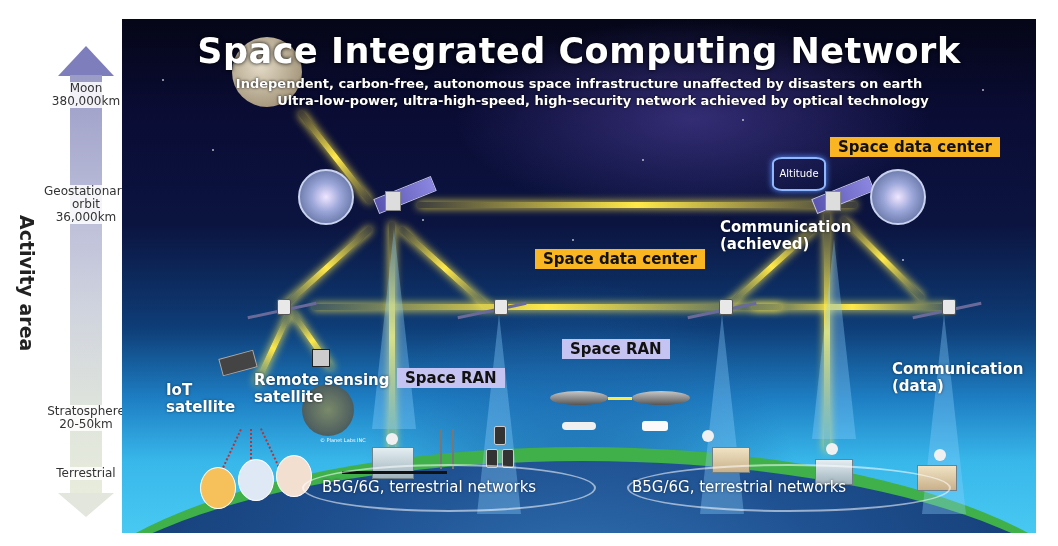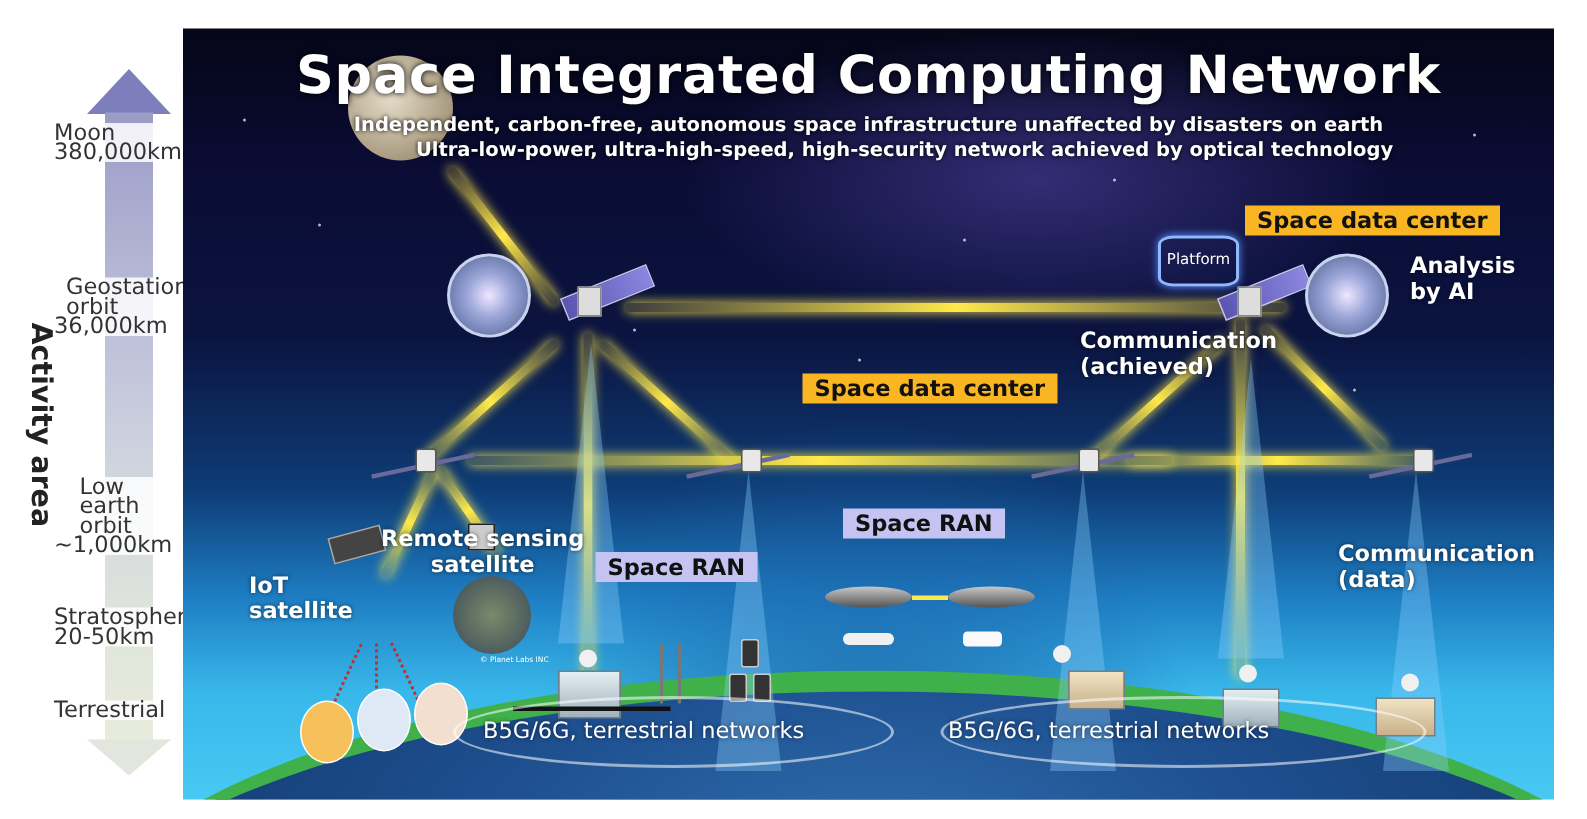--- a/index.html
+++ b/index.html
@@ -4,21 +4,21 @@
 <style>
   html,body{margin:0;padding:0;background:#fff;}
   body{width:1058px;height:546px;position:relative;overflow:hidden;font-family:"DejaVu Sans","Liberation Sans",sans-serif;}
   .abs{position:absolute;}
   
   #scale{left:0;top:0;width:122px;height:546px;background:#fff;}
   .arrow-shaft{left:70px;top:75px;width:32px;height:420px;
     background:linear-gradient(#9b9cc6 0%,#b9bbd8 30%,#cfd3de 55%,#dfe4dc 80%,#e8ecdc 100%);}
   .arrow-up{left:58px;top:46px;width:0;height:0;border-left:28px solid transparent;border-right:28px solid transparent;border-bottom:30px solid #7d7ebb;}
   .arrow-down{left:58px;top:493px;width:0;height:0;border-left:28px solid transparent;border-right:28px solid transparent;border-top:24px solid #e2e6dc;}
-  .lvl{left:36px;width:100px;font-size:15px;line-height:13px;color:#333;background:rgba(255,255,255,0.85);}
+  .lvl{left:36px;width:100px;text-align:center;font-size:12px;line-height:13px;color:#333;background:rgba(255,255,255,0.85);}
   .act-label{left:10px;top:270px;font-size:19px;font-weight:bold;color:#222;transform:rotate(90deg);transform-origin:left top;white-space:nowrap;left:38px;top:215px;}
   
   #scene{left:122px;top:19px;width:914px;height:514px;overflow:hidden;
     background:
       radial-gradient(ellipse at 50% 100%, #1d63a8 0%, rgba(29,99,168,0) 35%),
       linear-gradient(#050617 0%,#0a0c34 18%,#0b1440 40%,#0e3d77 60%,#1e7fc4 74%,#38b7ea 86%,#48c9f2 100%);}
   .nebula{left:330px;top:0;width:480px;height:200px;border-radius:50%;background:radial-gradient(ellipse, rgba(86,72,170,0.55) 0%, rgba(60,50,140,0) 70%);}
   .earth{left:-80px;top:428px;width:1080px;height:380px;border-radius:50%;
     background:radial-gradient(ellipse at 50% 30%, #2f6fb0 0%, #1e4f8f 35%, #133a70 70%);
     border-top:14px solid #3fb04a;}
@@ -56,24 +56,20 @@
   <div class="abs arrow-down"></div>
   <div class="abs act-label">Activity area</div>
 
   <div class="abs lvl" style="top:82px;">
     <div>Moon</div>
     <div>380,000km</div>
   </div>
   <div class="abs lvl" style="top:185px;">
     <div style="width:84px;margin:0 auto;">Geostationary orbit</div>
     <div>36,000km</div>
-  </div>
-  <div class="abs lvl" style="top:318px;">
-    <div style="width:66px;margin:0 auto;">Low earth orbit</div>
-    <div>~1,000km</div>
   </div>
   <div class="abs lvl" style="top:405px;">
     <div>Stratosphere</div>
     <div>20-50km</div>
   </div>
   <div class="abs lvl" style="top:467px;">
     <div>Terrestrial</div>
   </div>
 </div>
 
@@ -130,43 +126,40 @@
   <div class="abs leo-body" style="left:372px;top:280px;"></div>
   <div class="abs leo" style="left:565px;top:290px;"></div>
   <div class="abs leo-body" style="left:597px;top:280px;"></div>
   <div class="abs leo" style="left:790px;top:290px;"></div>
   <div class="abs leo-body" style="left:820px;top:280px;"></div>
 
   <div class="abs" style="left:98px;top:335px;width:34px;height:16px;background:#444;border:1px solid #aaa;transform:rotate(-15deg);"></div>
   <div class="abs" style="left:190px;top:330px;width:16px;height:16px;background:#ccc;border:1px solid #222;"></div>
   <div class="abs" style="left:180px;top:365px;width:52px;height:52px;border-radius:50%;background:radial-gradient(circle,#7a8a6a,#3a4a5a);"></div>
 
-  <div class="abs storage">Platform</div>
+  <div class="abs storage">Altitude</div>
 
   <div class="abs tag tag-dc" style="left:708px;top:118px;">Space data center</div>
   <div class="abs tag tag-dc" style="left:413px;top:230px;">Space data center</div>
   <div class="abs tag tag-ran" style="left:440px;top:320px;">Space RAN</div>
   <div class="abs tag tag-ran" style="left:275px;top:349px;">Space RAN</div>
 
-  <div class="abs wtxt" style="left:818px;top:150px;">
-    <div style="width:80px;white-space:normal;">Analysis by AI</div>
-  </div>
   <div class="abs wtxt" style="left:598px;top:200px;">
     <div>Communication</div>
     <div>(achieved)</div>
   </div>
   <div class="abs wtxt" style="left:770px;top:342px;">
     <div>Communication</div>
     <div>(data)</div>
   </div>
   <div class="abs wtxt" style="left:44px;top:363px;">
     <div>IoT</div>
     <div>satellite</div>
   </div>
-  <div class="abs wtxt" style="left:132px;top:332px;text-align:center;">
+  <div class="abs wtxt" style="left:132px;top:353px;">
     <div>Remote sensing</div>
     <div>satellite</div>
   </div>
   <div class="abs credit" style="left:198px;top:418px;">© Planet Labs INC</div>
 
   <div class="abs blimp" style="left:428px;top:372px;"></div>
   <div class="abs" style="left:486px;top:378px;width:24px;height:3px;background:#ffe94a;"></div>
   <div class="abs blimp" style="left:510px;top:372px;"></div>
   <div class="abs" style="left:440px;top:403px;width:34px;height:8px;background:#f0f0f0;border-radius:4px;"></div>
   <div class="abs" style="left:520px;top:402px;width:26px;height:10px;background:#fafafa;border-radius:3px;"></div>

